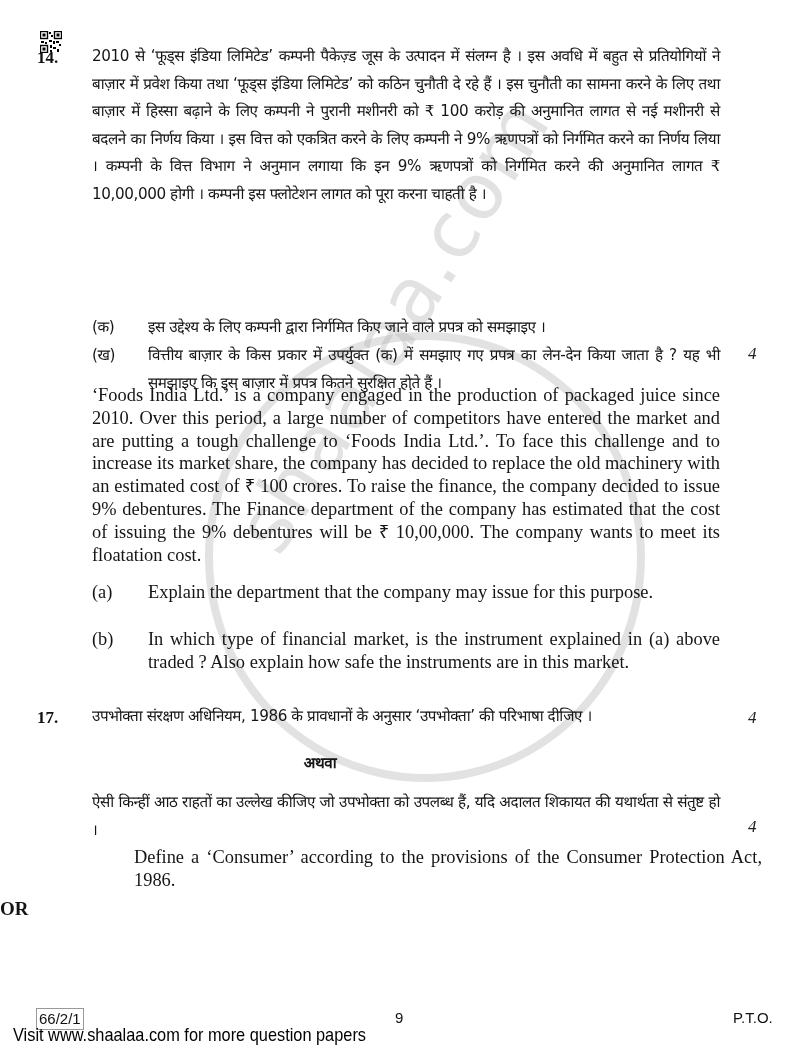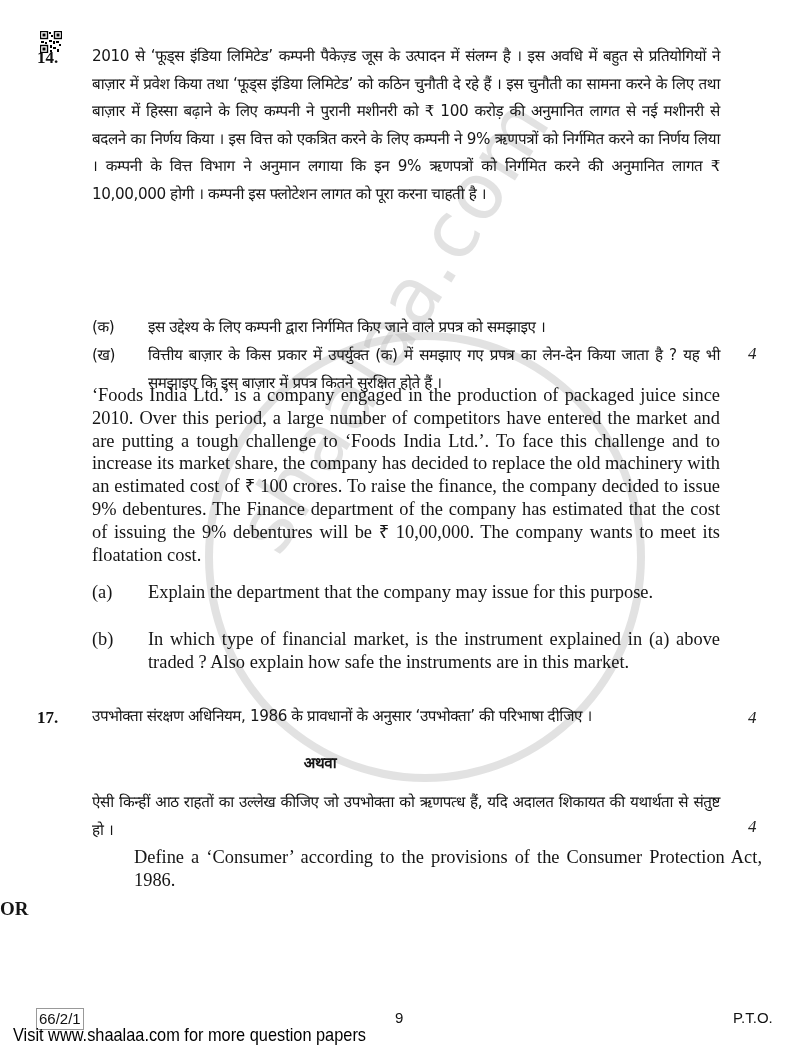--- a/index.html
+++ b/index.html
@@ -96,21 +96,21 @@
     <span class="lbl">(b)</span>
     <span class="txt">In which type of financial market, is the instrument explained in (a) above traded ? Also explain how safe the instruments are in this market.</span>
   </div>
 
   <div class="qnum" style="top:708px;">17.</div>
   <div class="block hi" style="top:703px; text-align:left;">उपभोक्ता संरक्षण अधिनियम, 1986 के प्रावधानों के अनुसार ‘उपभोक्ता’ की परिभाषा दीजिए ।</div>
   <div class="marks" style="top:708px;">4</div>
 
   <div class="center-label hi" style="top:750px; font-weight:bold; text-align:center;">अथवा</div>
 
-  <div class="block hi" style="top:789px;">ऐसी किन्हीं आठ राहतों का उल्लेख कीजिए जो उपभोक्ता को ऋणपत्ध हैं, यदि अदालत शिकायत की यथार्थता से संतुष्ट हो ।</div>
+  <div class="block hi" style="top:789px;">ऐसी किन्हीं आठ राहतों का उल्लेख कीजिए जो उपभोक्ता को उपलब्ध हैं, यदि अदालत शिकायत की यथार्थता से संतुष्ट हो ।</div>
   <div class="marks" style="top:817px;">4</div>
 
   <div class="block en" style="top:846px;margin-left:42px;">Define a ‘Consumer’ according to the provisions of the Consumer Protection Act, 1986.</div>
 
   <div class="center-label en" style="top:898px; font-weight:bold; font-size:19px; text-align:left;">OR</div>
 
 
   <div class="footer">
     <span class="code-box">66/2/1</span>
     <span class="page-num" style="left:395px;">9</span>

